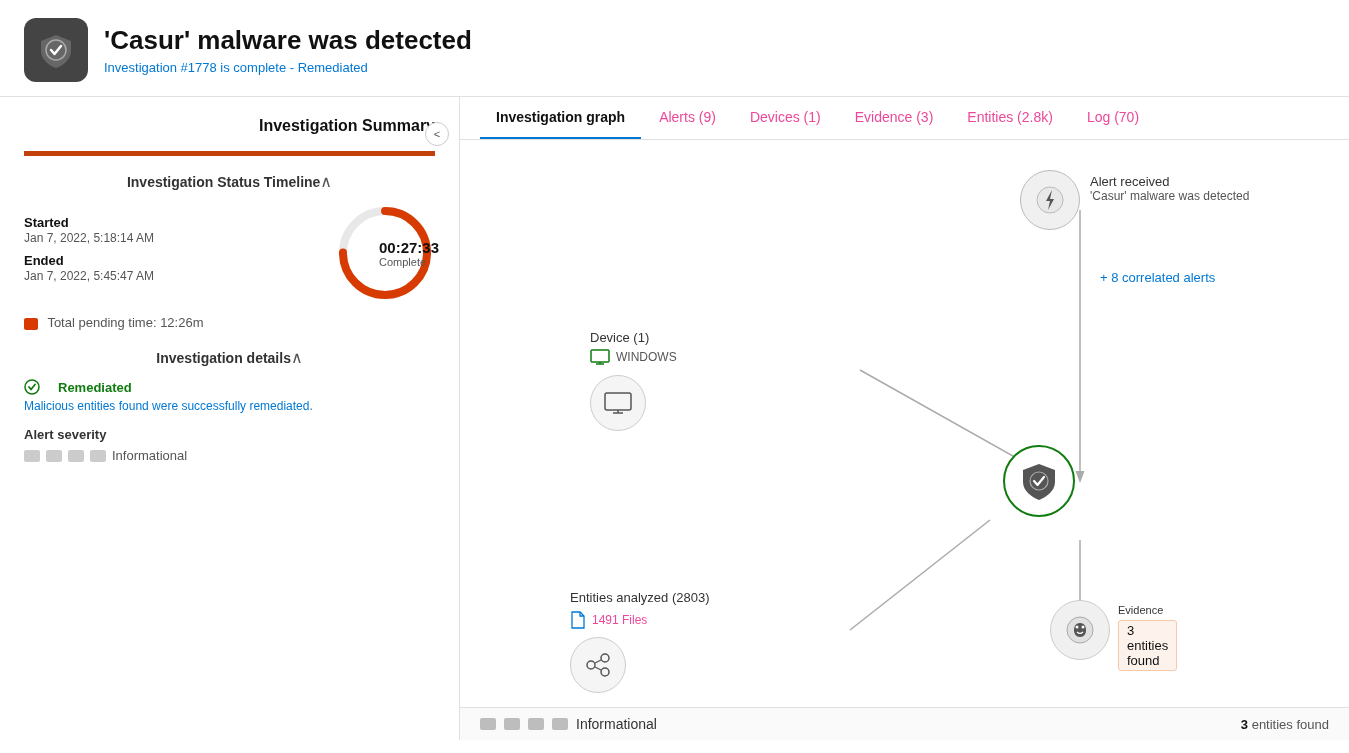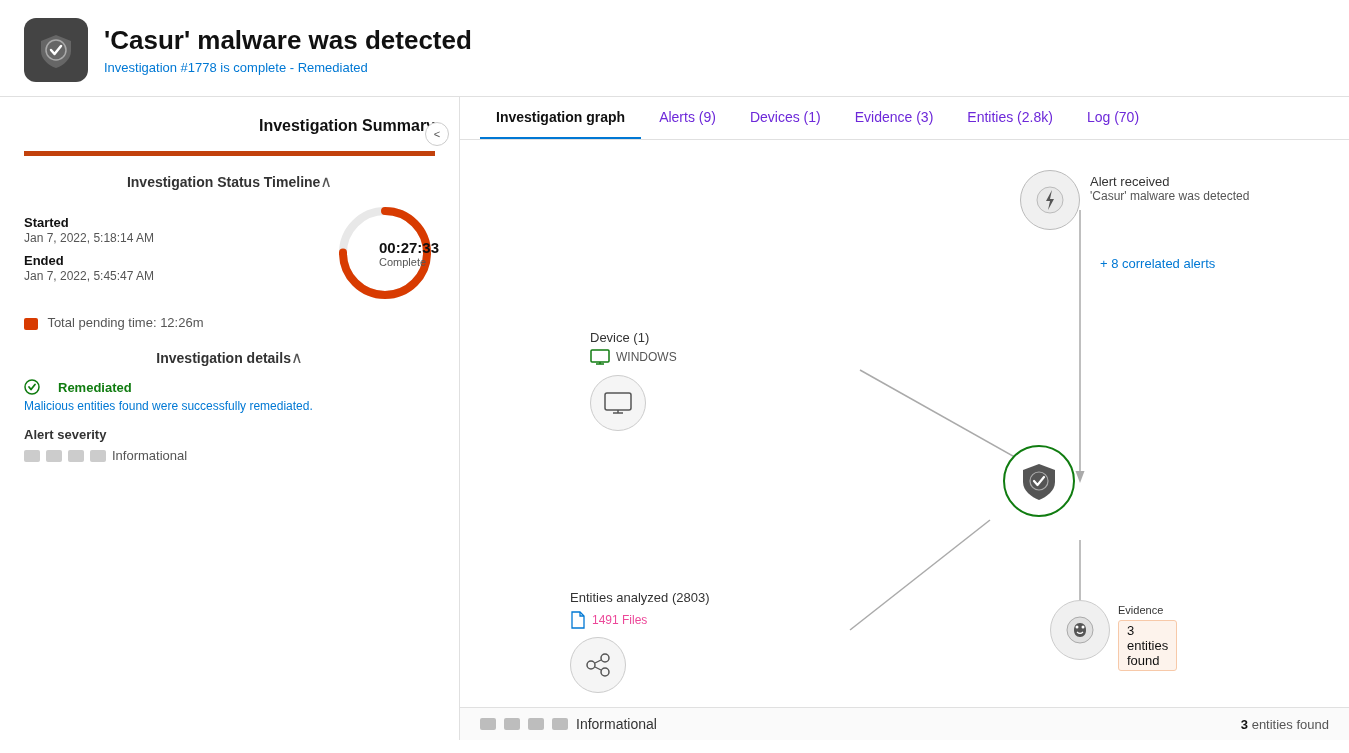--- a/index.html
+++ b/index.html
@@ -145,21 +145,21 @@
     .tabs-bar {
       display: flex;
       align-items: center;
       border-bottom: 1px solid #e0e0e0;
       padding: 0 20px;
       gap: 2px;
     }
     .tab {
       padding: 12px 16px;
       font-size: 14px;
-      color: #6d28d9;
+      color: #ec4899;
       cursor: pointer;
       border-bottom: 2px solid transparent;
       white-space: nowrap;
     }
     .tab.active {
       color: #111;
       font-weight: 600;
       border-bottom: 2px solid #0078d4;
     }
 
@@ -353,21 +353,21 @@
             <circle cx="14" cy="14" r="13" fill="#e8e8e8" stroke="#bbb" stroke-width="1"></circle>
             <path d="M16 4 L10 15 L14 15 L12 24 L18 13 L14 13 Z" fill="#555"></path>
           </svg>
         </div>
         <div style="position:absolute;left:70px;top:4px;white-space:nowrap;">
           <div style="font-size:13px;font-weight:500;">Alert received</div>
           <div style="font-size:12px;color:#555;">'Casur' malware was detected</div>
         </div>
       </div>
 
-      <div class="correlated-link" style="top:116px;left:640px;">+ 8 correlated alerts</div>
+      <div class="correlated-link" style="top:130px;left:640px;">+ 8 correlated alerts</div>
 
       <div style="position:absolute; top:190px; left:130px;">
         <div style="font-size:13px;font-weight:500;margin-bottom:4px;">Device (1)</div>
         <div style="display:flex;align-items:center;gap:6px;margin-bottom:10px;">
           <svg width="20" height="16" viewBox="0 0 20 16">
             <rect x="1" y="1" width="18" height="12" rx="1" fill="none" stroke="#107c10" stroke-width="1.5"></rect>
             <line x1="10" y1="13" x2="10" y2="15" stroke="#107c10" stroke-width="1.5"></line>
             <line x1="6" y1="15" x2="14" y2="15" stroke="#107c10" stroke-width="1.5"></line>
           </svg>
           <span style="font-size:12px;color:#555;">WINDOWS</span>

